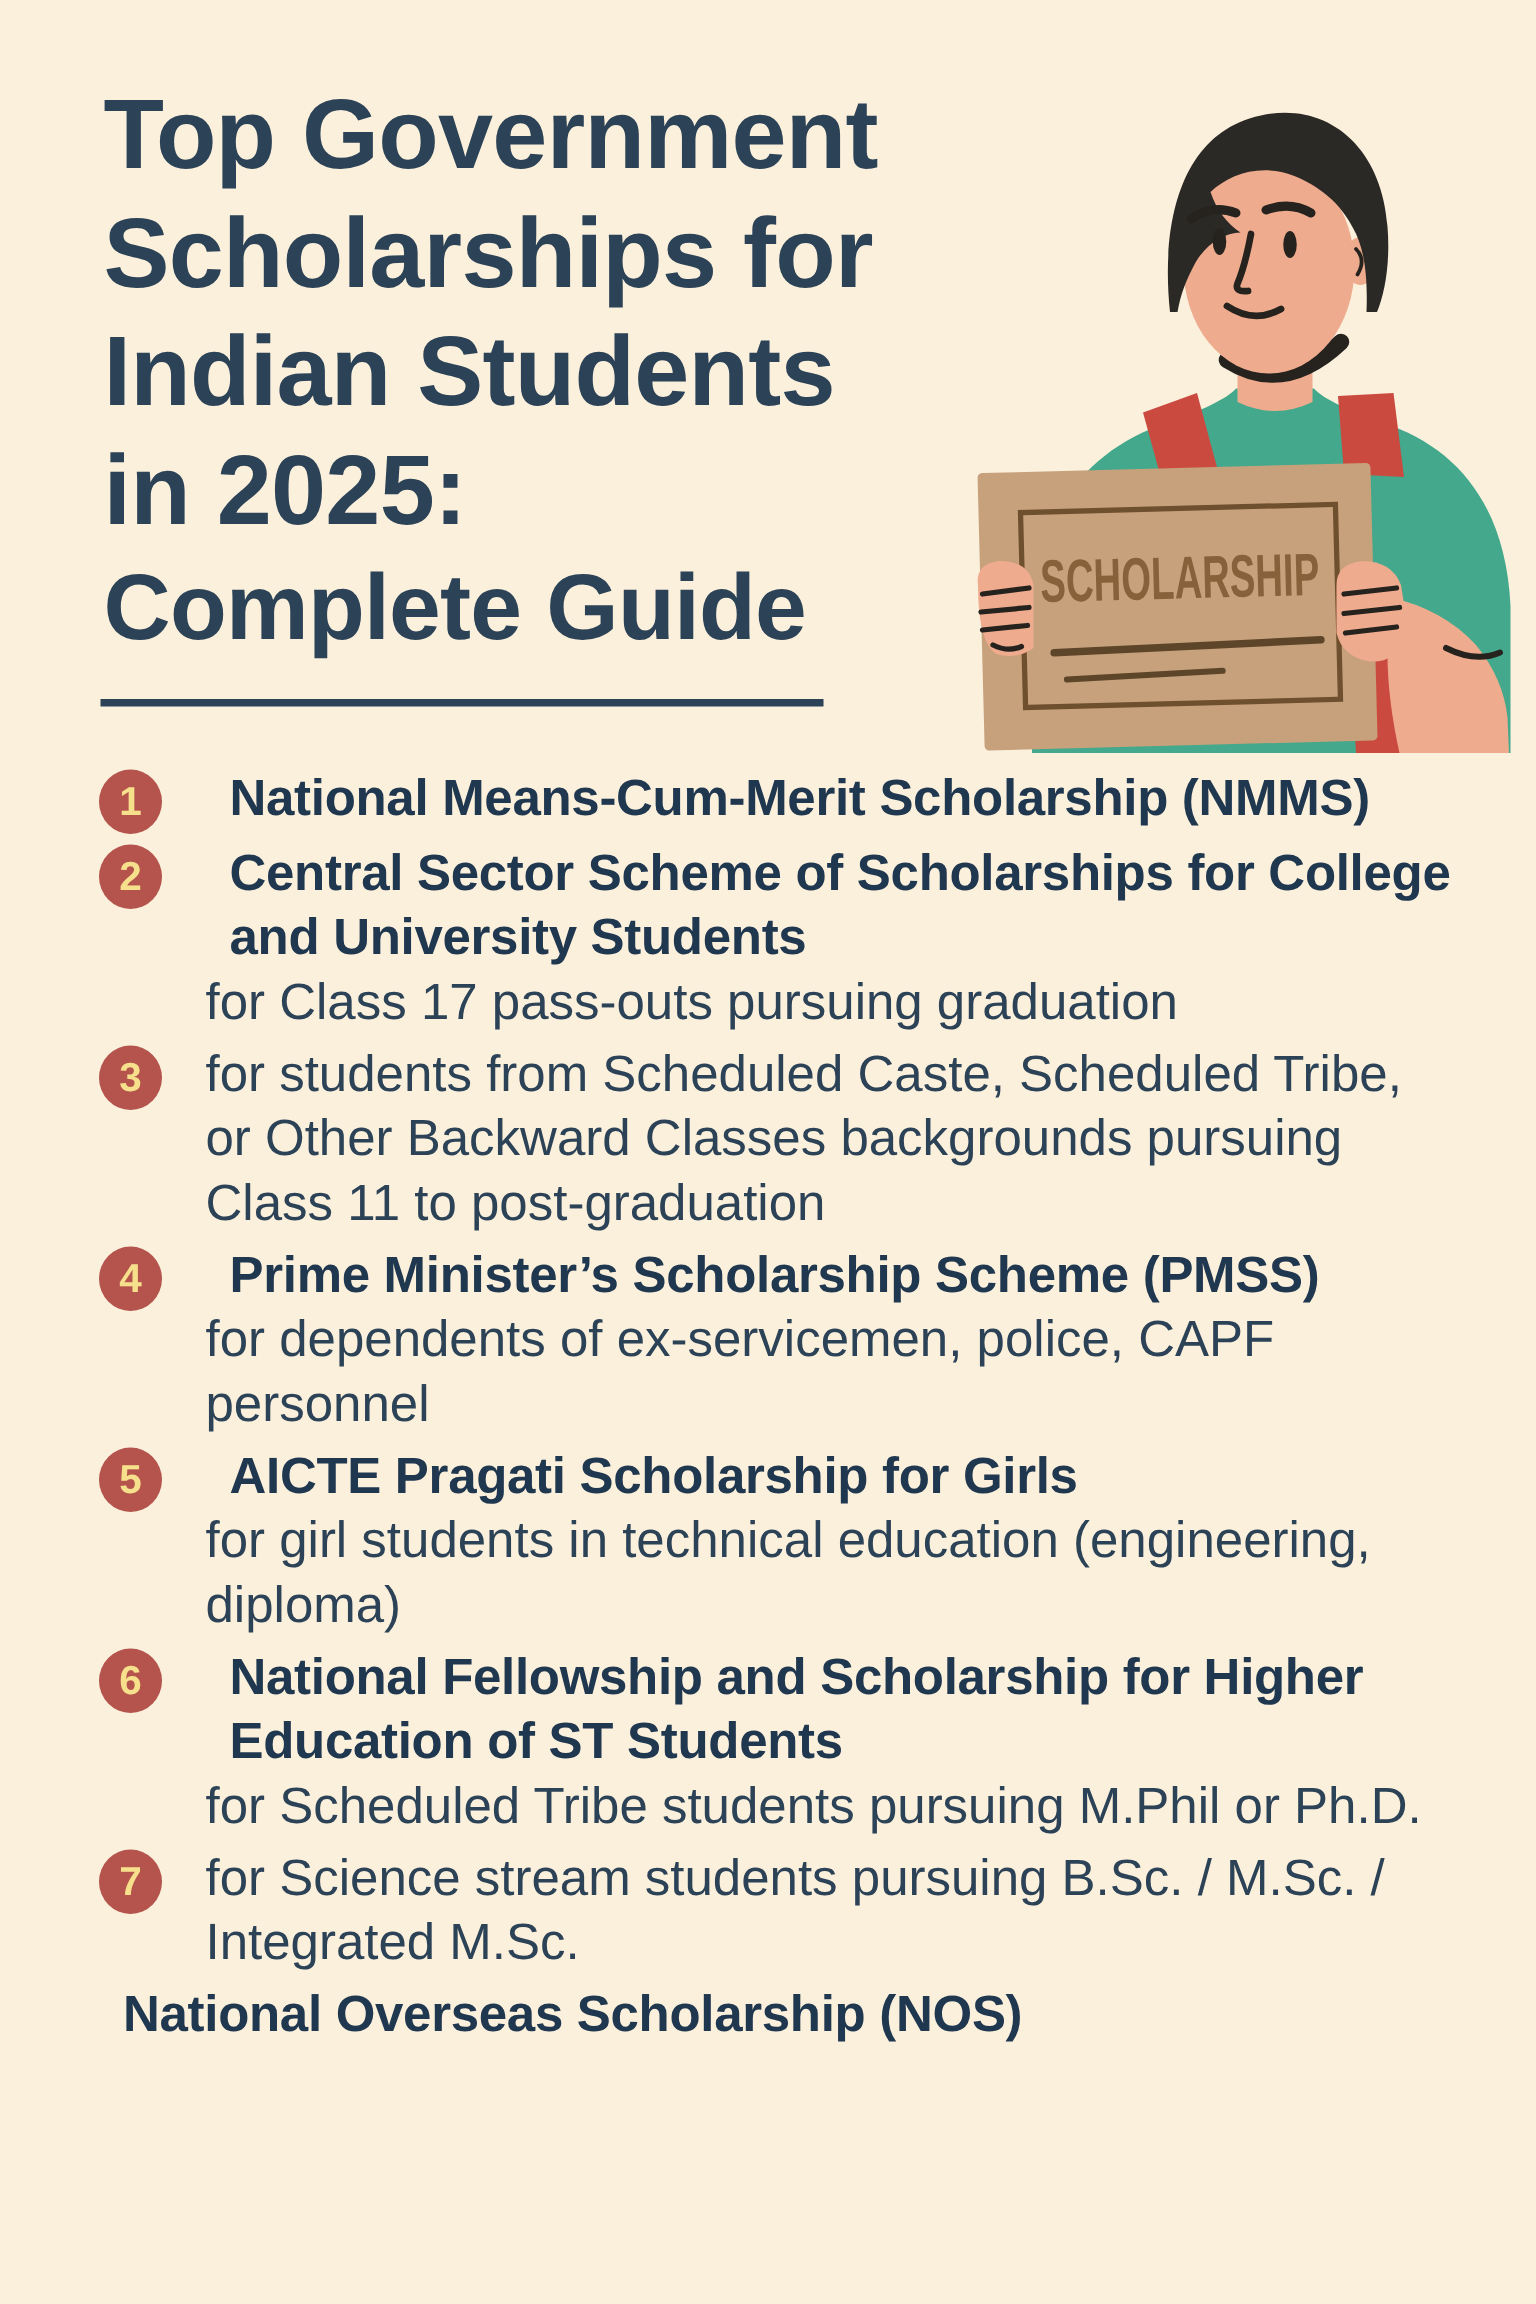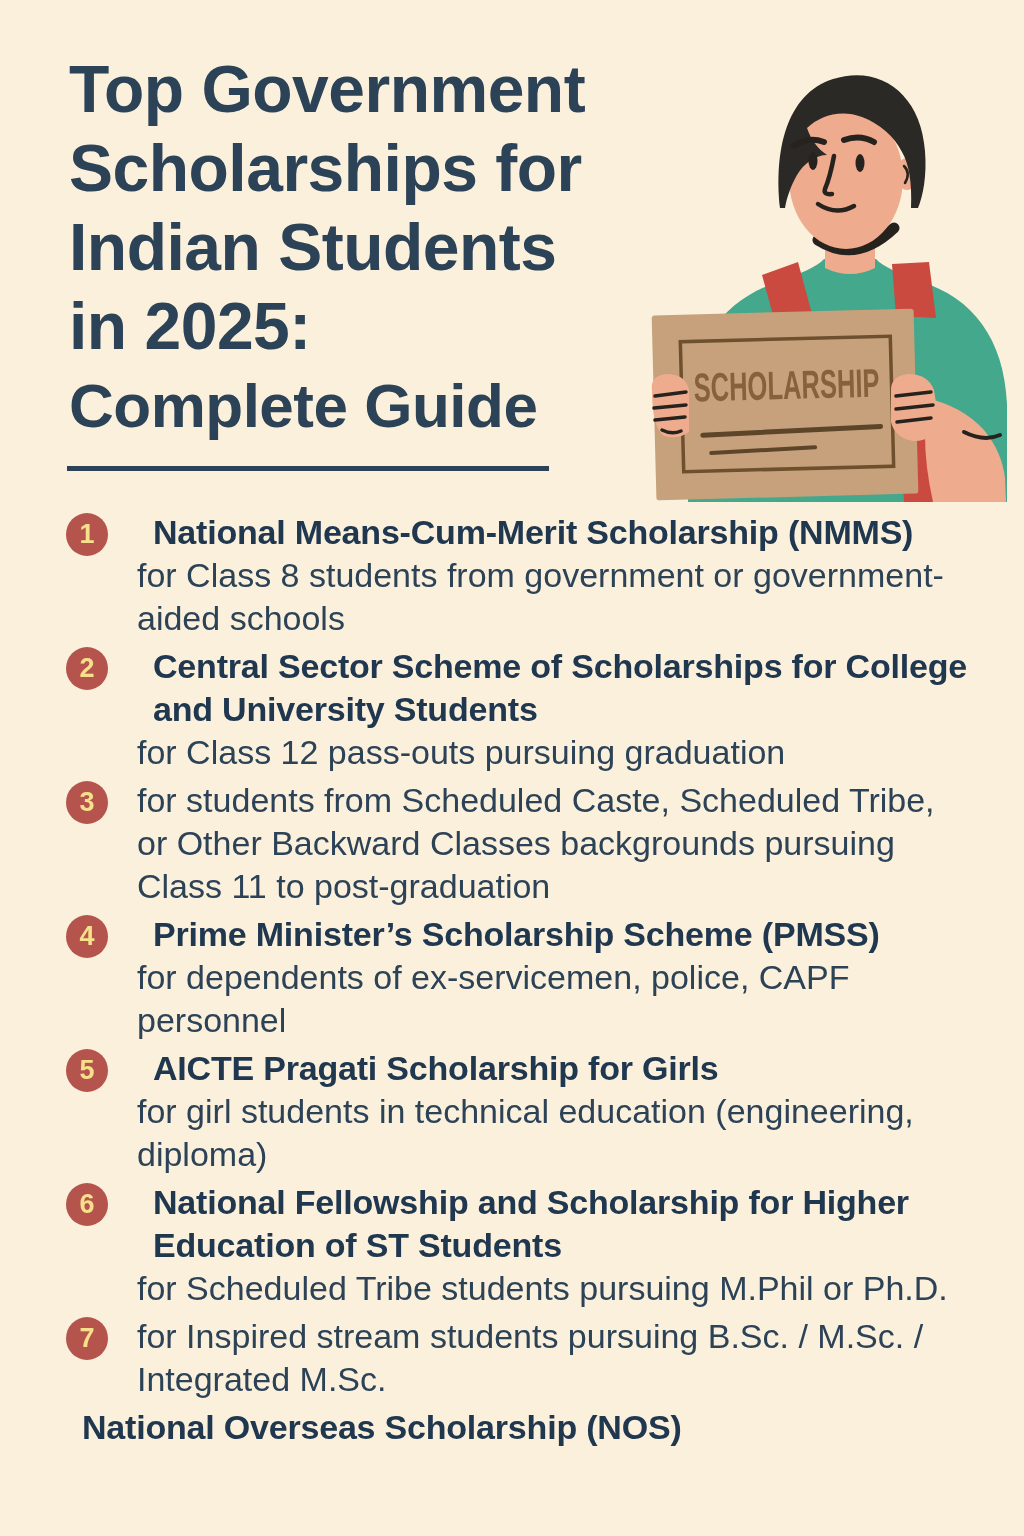--- a/index.html
+++ b/index.html
@@ -130,33 +130,31 @@
     <path d="M268,340 L303,336 M268,353 L305,349 M269,366 L303,362" stroke="#26231f" stroke-width="3.5" fill="none" stroke-linecap="round"></path>
   </svg>
 
   <div class="list">
   <div class="item">
     <div class="badge">
       <span>1</span>
     </div>
     <div class="item-text">
       <div class="item-title">National Means-Cum-Merit Scholarship (NMMS)</div>
-      <div class="item-desc">for Class 8 students from government or government-
-aided schools</div>
     </div>
   </div>
 
   <div class="item">
     <div class="badge">
       <span>2</span>
     </div>
     <div class="item-text">
       <div class="item-title">Central Sector Scheme of Scholarships for College
 and University Students</div>
-      <div class="item-desc">for Class 12 pass-outs pursuing graduation</div>
+      <div class="item-desc">for Class 17 pass-outs pursuing graduation</div>
     </div>
   </div>
 
   <div class="item">
     <div class="badge">
       <span>3</span>
     </div>
     <div class="item-text">
       <div class="item-desc">for students from Scheduled Caste, Scheduled Tribe,
 or Other Backward Classes backgrounds pursuing
@@ -194,21 +192,21 @@
 Education of ST Students</div>
       <div class="item-desc">for Scheduled Tribe students pursuing M.Phil or Ph.D.</div>
     </div>
   </div>
 
   <div class="item">
     <div class="badge">
       <span>7</span>
     </div>
     <div class="item-text">
-      <div class="item-desc">for Inspired stream students pursuing B.Sc. / M.Sc. /
+      <div class="item-desc">for Science stream students pursuing B.Sc. / M.Sc. /
 Integrated M.Sc.</div>
     </div>
   </div>
 
   <div class="item">
 
     <div class="item-text">
       <div class="item-title">National Overseas Scholarship (NOS)</div>
 
     </div>

